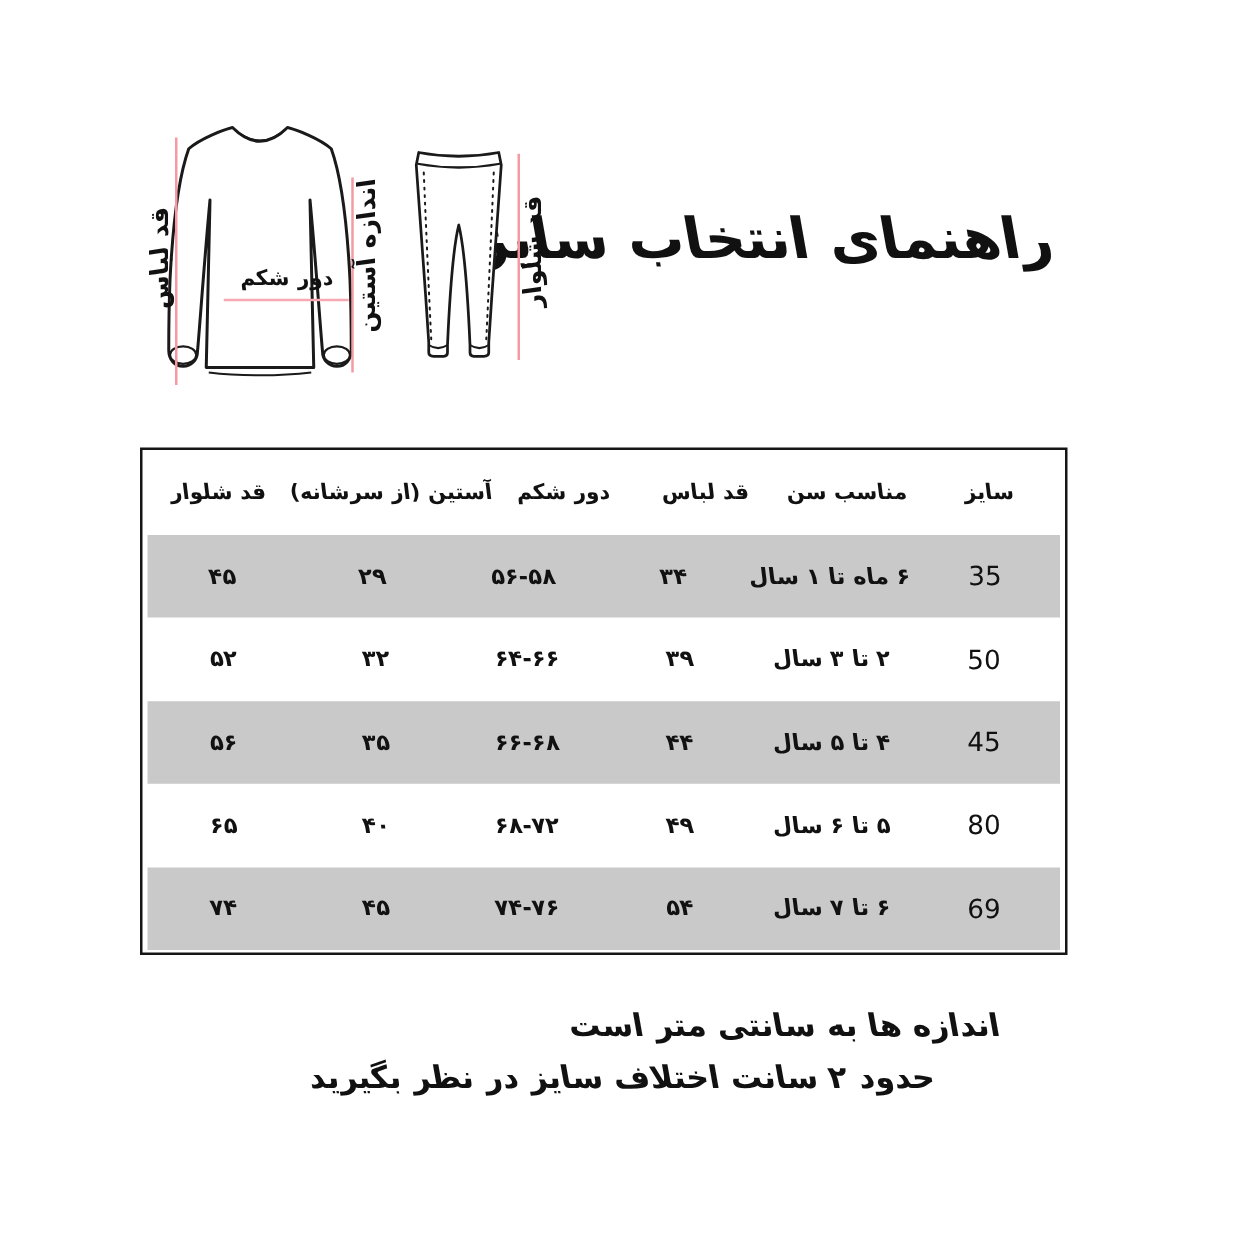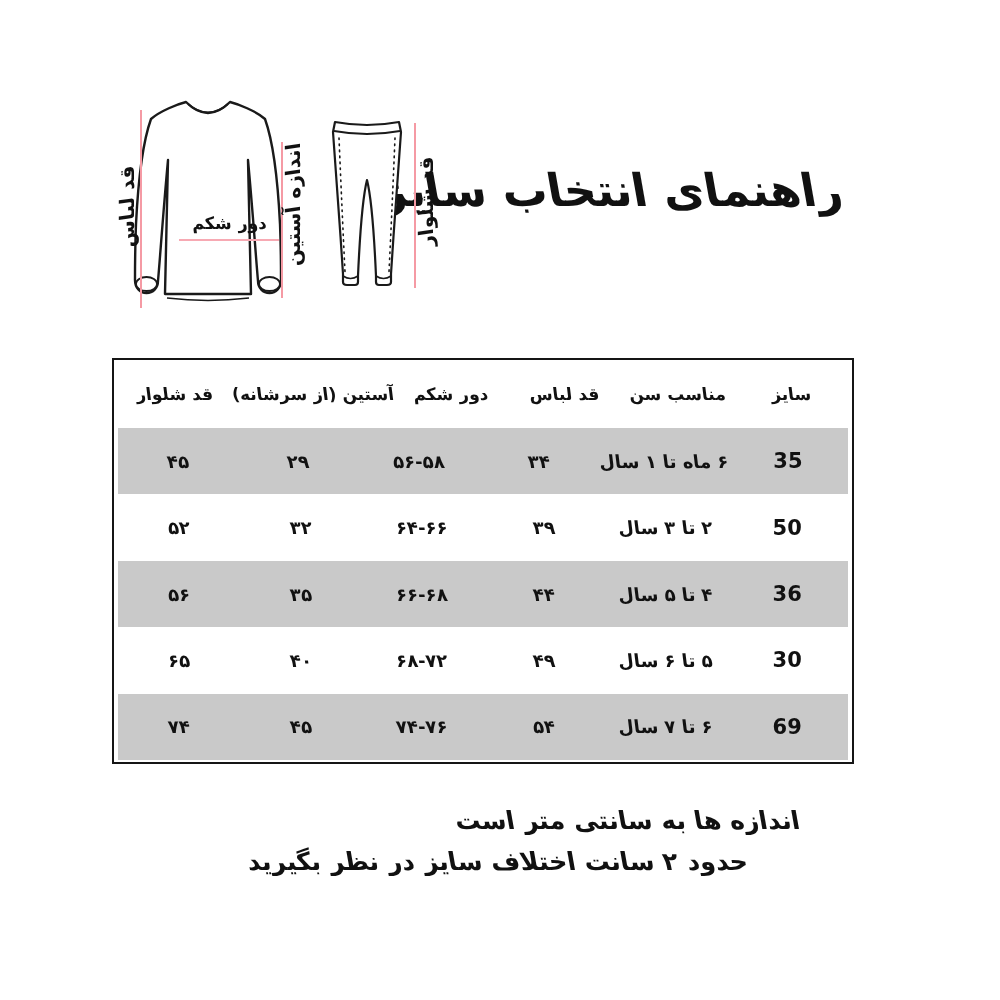--- a/index.html
+++ b/index.html
@@ -31,21 +31,21 @@
   
   .size-table{position:absolute;left:112px;top:358px;width:742px;height:406px;
               border:2px solid #151515;box-sizing:border-box;padding:0 4px 2px 4px;
               display:flex;flex-direction:column;direction:rtl;}
   .thead{height:68px;display:grid;grid-template-columns:repeat(6,1fr);align-items:center;}
   .trow{flex:1;display:grid;grid-template-columns:repeat(6,1fr);align-items:center;}
   .trow.stripe{background:#c9c9c9;}
   .cell{text-align:center;font-weight:700;font-size:18px;white-space:nowrap;}
   .hcell{font-size:17px;}
   .cell .slant{display:inline-block;transform:skewX(7deg);}
-  .size-cell{font-weight:700;font-size:21px;}
+  .size-cell{font-weight:400;font-size:21px;}
   .ltr{direction:ltr;}
 </style>
 </head>
 <body>
 
 <div class="page">
 
   <div class="title">راهنمای انتخاب سایز</div>
 
   <div>
@@ -108,30 +108,30 @@
     <div class="trow">
       <div class="cell size-cell">50</div>
       <div class="cell"><span class="slant">۲ تا ۳ سال</span></div>
       <div class="cell"><span class="slant">۳۹</span></div>
       <div class="cell ltr"><span class="slant">۶۴-۶۶</span></div>
       <div class="cell"><span class="slant">۳۲</span></div>
       <div class="cell"><span class="slant">۵۲</span></div>
     </div>
 
     <div class="trow stripe">
-      <div class="cell size-cell">36</div>
+      <div class="cell size-cell">45</div>
       <div class="cell"><span class="slant">۴ تا ۵ سال</span></div>
       <div class="cell"><span class="slant">۴۴</span></div>
       <div class="cell ltr"><span class="slant">۶۶-۶۸</span></div>
       <div class="cell"><span class="slant">۳۵</span></div>
       <div class="cell"><span class="slant">۵۶</span></div>
     </div>
 
     <div class="trow">
-      <div class="cell size-cell">30</div>
+      <div class="cell size-cell">80</div>
       <div class="cell"><span class="slant">۵ تا ۶ سال</span></div>
       <div class="cell"><span class="slant">۴۹</span></div>
       <div class="cell ltr"><span class="slant">۶۸-۷۲</span></div>
       <div class="cell"><span class="slant">۴۰</span></div>
       <div class="cell"><span class="slant">۶۵</span></div>
     </div>
 
     <div class="trow stripe">
       <div class="cell size-cell">69</div>
       <div class="cell"><span class="slant">۶ تا ۷ سال</span></div>

